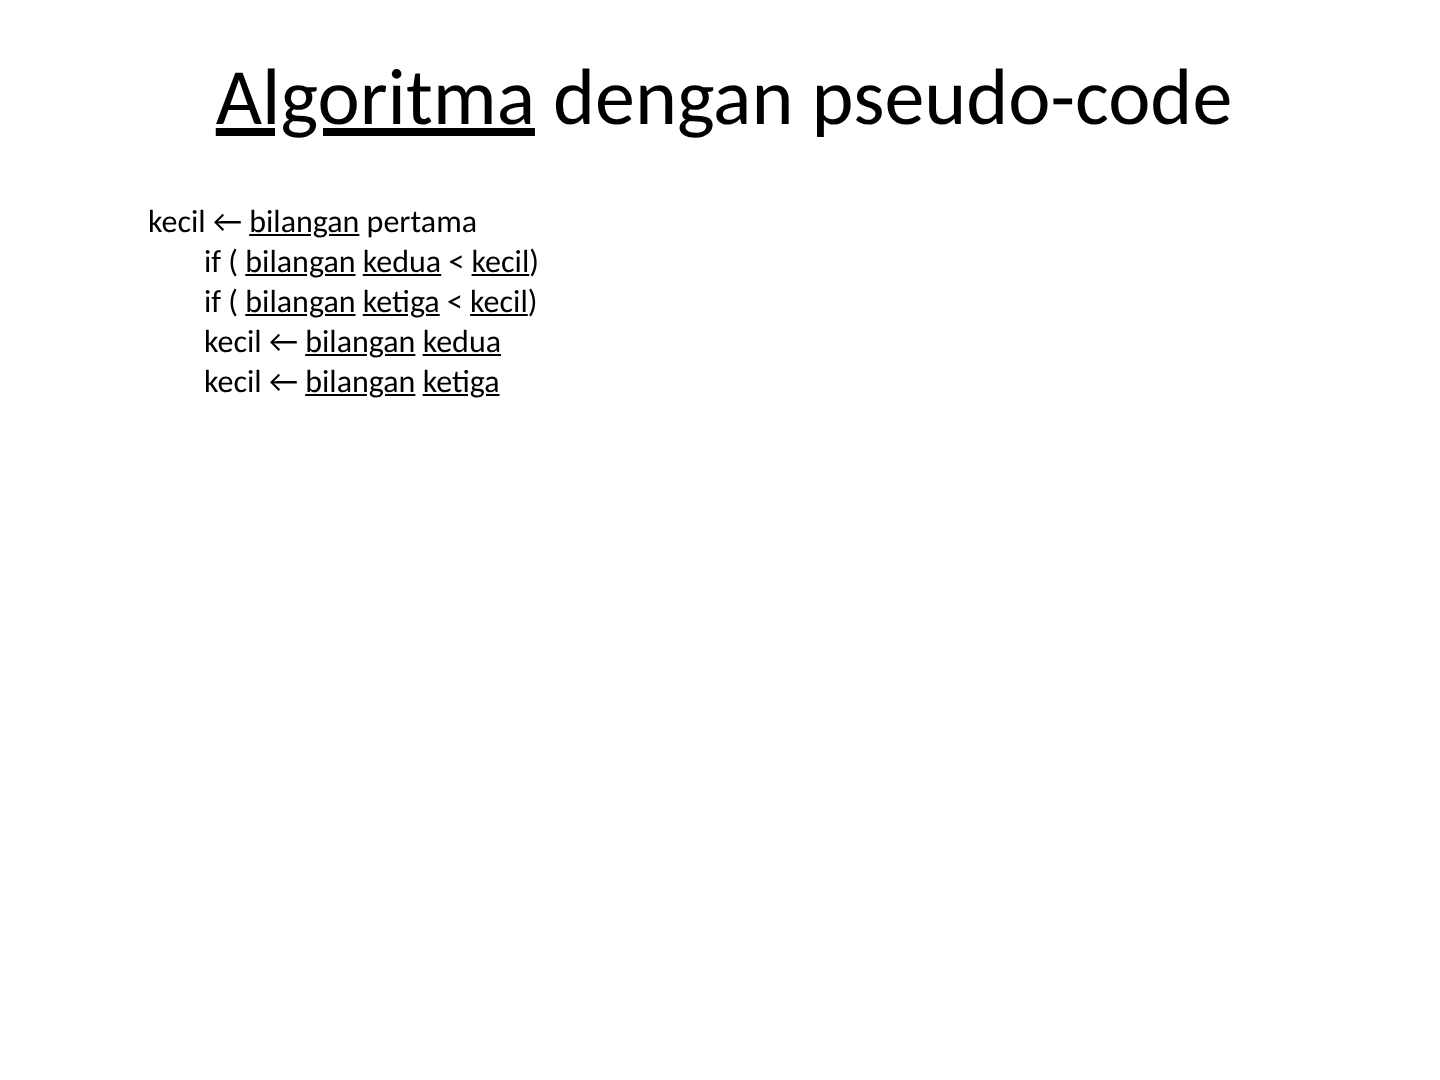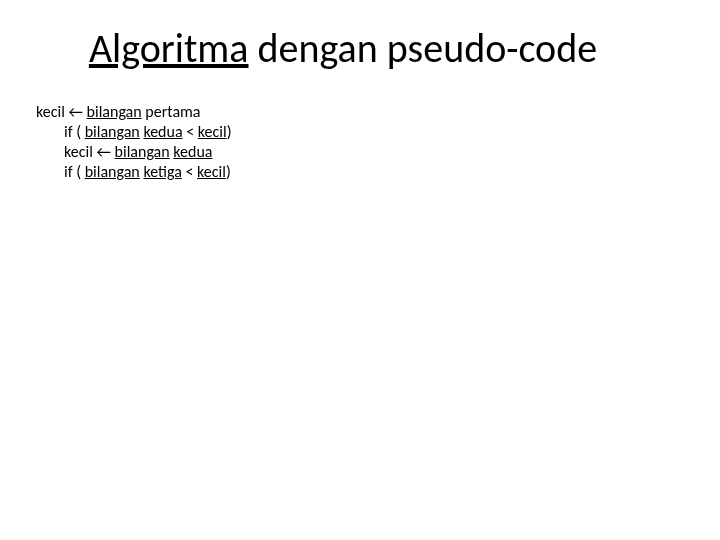--- a/index.html
+++ b/index.html
@@ -9,21 +9,21 @@
     height: 540px;
     background: #ffffff;
     font-family: Calibri, "Segoe UI", Arial, sans-serif;
     color: #000000;
   }
   .slide {
     width: 720px;
     height: 540px;
     position: relative;
     box-sizing: border-box;
-    padding: 24px 60px 0 26px;
+    padding: 24px 60px 0 64px;
   }
   .title {
     font-size: 40px;
     line-height: 1.25;
     margin: 0 0 28px 0;
     font-weight: 400;
     text-align: center;
   }
   .u {
     text-decoration: underline;
@@ -49,19 +49,22 @@
   </h1>
 
   <div class="body">
     <div class="line">
       <span>kecil </span><span>←</span><span> </span><span class="u">bilangan</span><span> pertama</span>
     </div>
     <div class="line indent">
       <span>if ( </span><span class="u">bilangan</span><span> </span><span class="u">kedua</span><span> &lt; </span><span class="u">kecil</span><span>)</span>
     </div>
     <div class="line indent">
+      <span>if ( </span><span class="u">bilangan</span><span> </span><span class="u">ketiga</span><span> &lt; </span><span class="u">kecil</span><span>)</span>
+    </div>
+    <div class="line indent">
       <span>kecil </span><span>←</span><span> </span><span class="u">bilangan</span><span> </span><span class="u">kedua</span>
     </div>
     <div class="line indent">
-      <span>if ( </span><span class="u">bilangan</span><span> </span><span class="u">ketiga</span><span> &lt; </span><span class="u">kecil</span><span>)</span>
+      <span>kecil </span><span>←</span><span> </span><span class="u">bilangan</span><span> </span><span class="u">ketiga</span>
     </div>
   </div>
 </div>
 
 </body></html>

